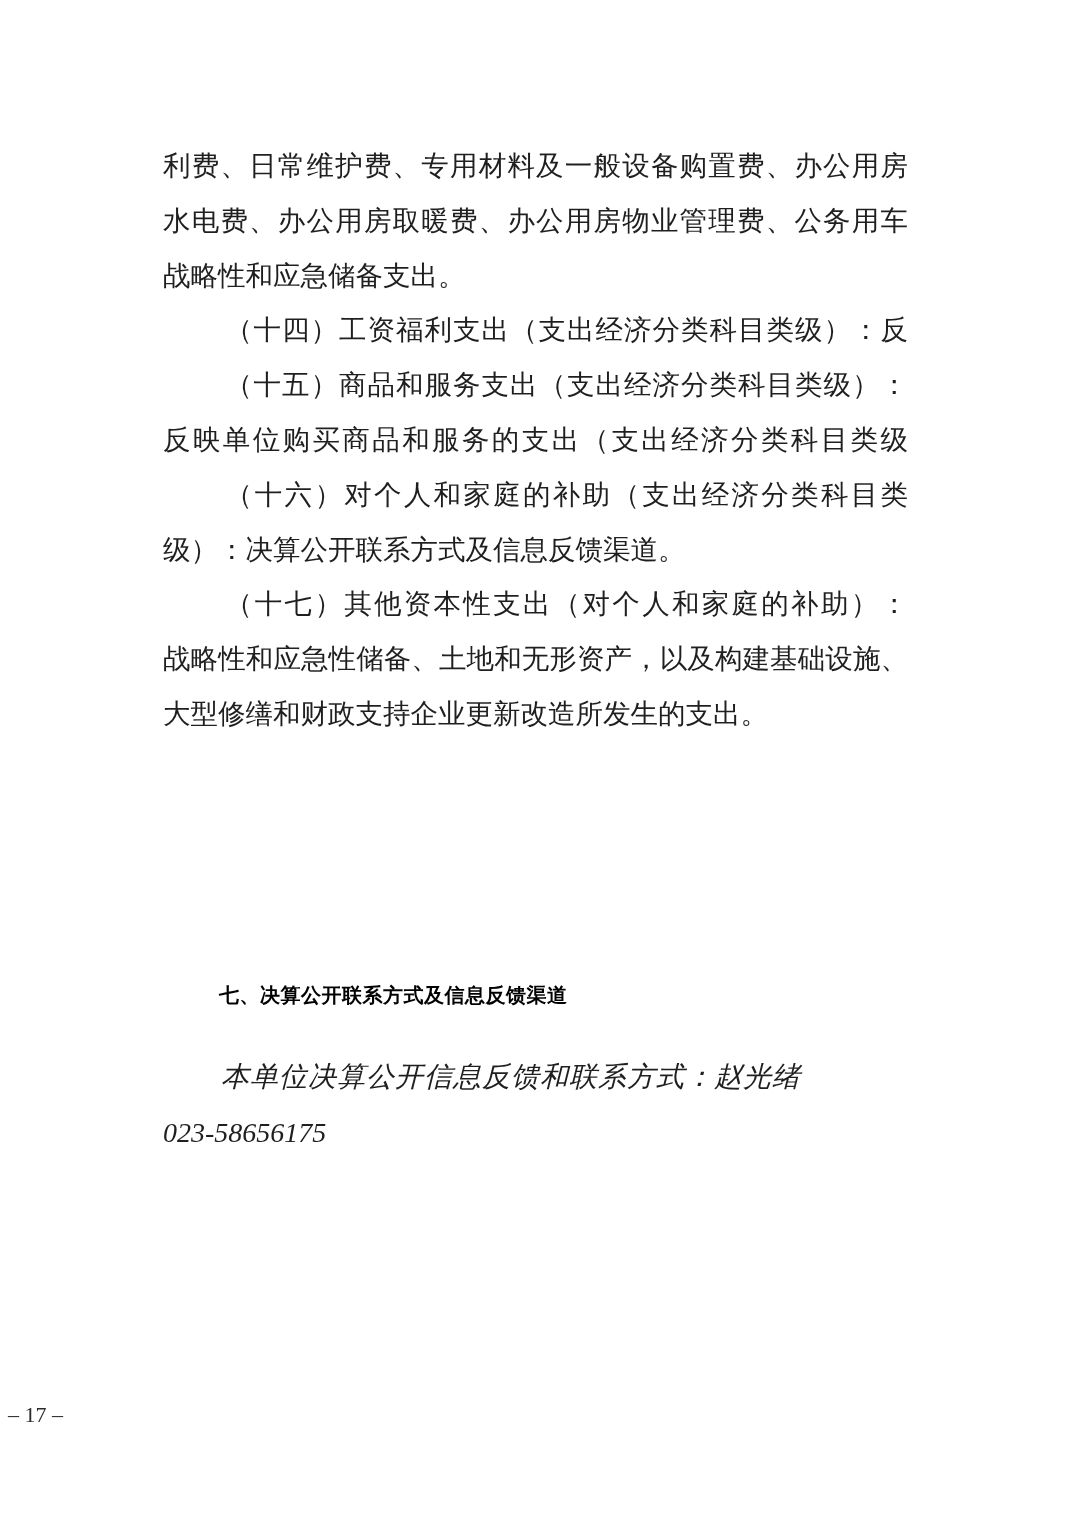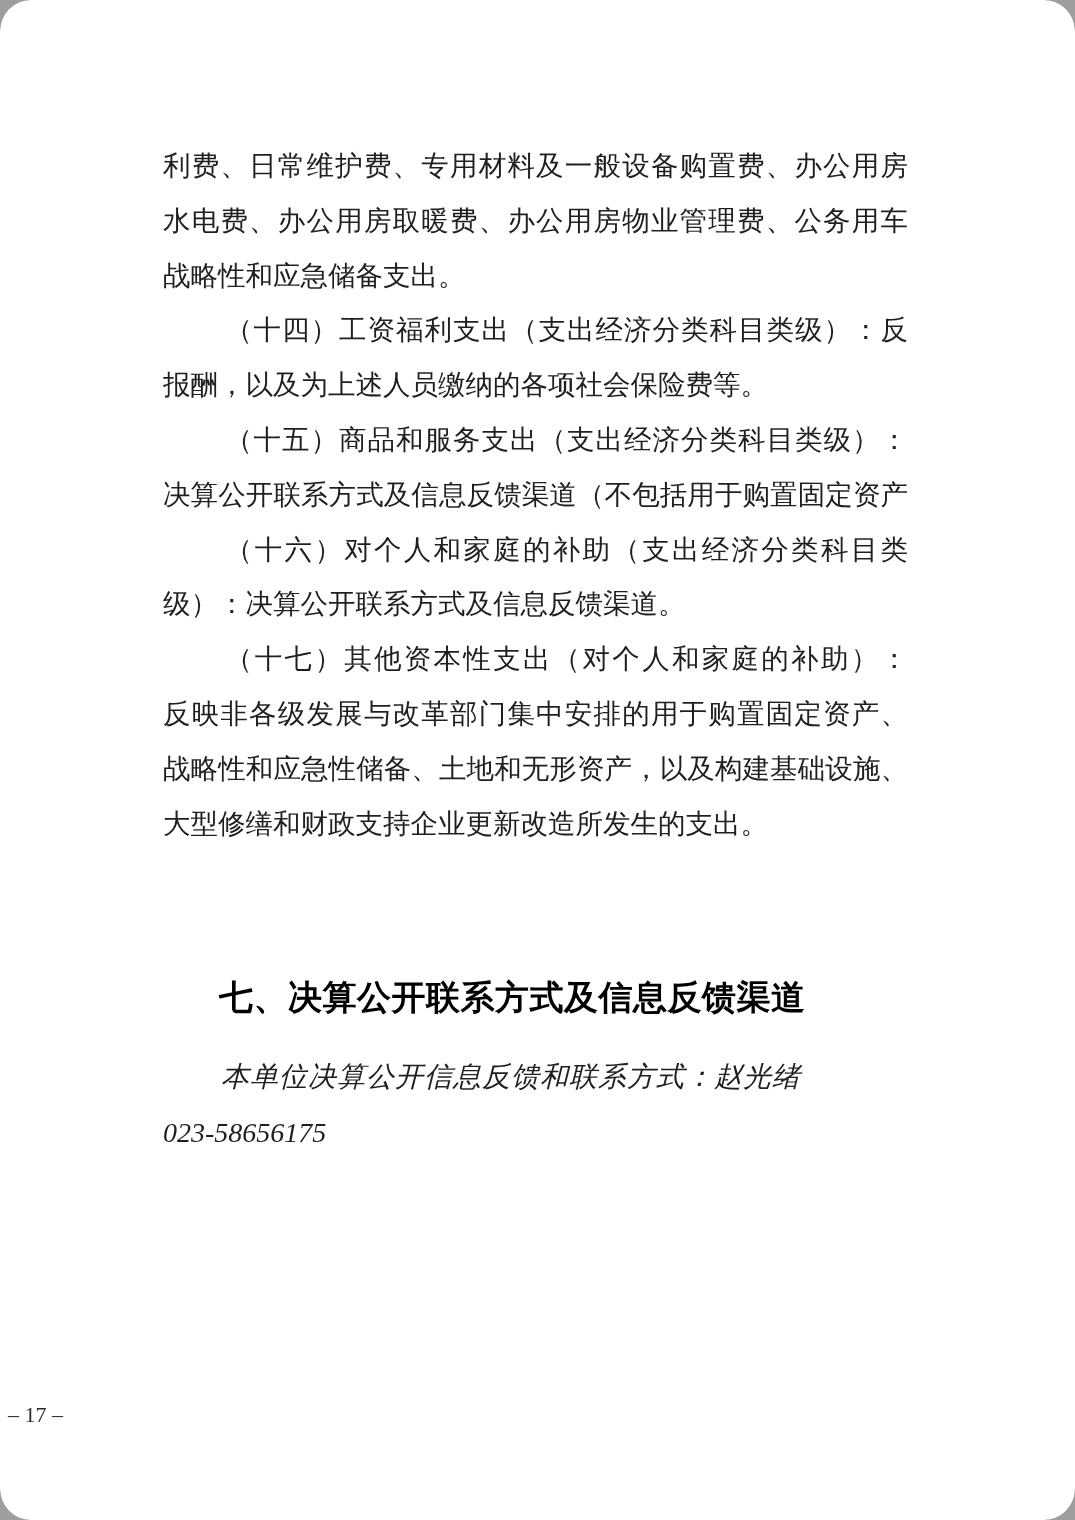--- a/index.html
+++ b/index.html
@@ -1,15 +1,15 @@
 <!DOCTYPE html>
 <html><head>
 <meta charset="utf-8">
 <style>
-  * { margin: 0; padding: 0; box-sizing: border-box; border-radius: 31px; }
+  * { margin: 0; padding: 0; box-sizing: border-box; }
   html, body { background: #9e9e9e; }
   .page {
     position: relative;
     width: 1075px;
     height: 1520px;
     background: #ffffff;
     margin: 0 auto;
     overflow: hidden;
     font-family: "Liberation Serif", "DejaVu Serif", serif;
     color: #1a1a1a;
@@ -33,23 +33,23 @@
     text-align: justify;
     text-align-last: justify;
     text-justify: inter-character;
   }
   .line.ind { text-indent: 62px; }
   .section-heading {
     position: absolute;
     left: 163px;
     top: 975px;
     width: 745px;
-    font-family: Liberation Sans, sans-serif;
+    font-family: Liberation Mono, monospace;
     font-weight: 700;
-    font-size: 34px;
+    font-size: 20px;
     line-height: 44px;
     color: #000000;
     text-indent: 56px;
     letter-spacing: 0.5px;
   }
   .contact-block {
     position: absolute;
     left: 163px;
     top: 1049px;
     width: 745px;
@@ -76,27 +76,25 @@
 </head>
 <body>
 
 <div class="page">
 
   <div class="body-text">
     <div class="line j">利费、日常维护费、专用材料及一般设备购置费、办公用房</div>
     <div class="line j">水电费、办公用房取暖费、办公用房物业管理费、公务用车</div>
     <div class="line">战略性和应急储备支出。</div>
     <div class="line j ind">（十四）工资福利支出（支出经济分类科目类级）：反</div>
-    <div class="line">报酬，以及为上述人员缴纳的各项社会保险费等。</div>
     <div class="line j ind">（十五）商品和服务支出（支出经济分类科目类级）：</div>
-    <div class="line j">决算公开联系方式及信息反馈渠道（不包括用于购置固定资产</div>
+    <div class="line j">反映单位购买商品和服务的支出（支出经济分类科目类级</div>
     <div class="line j ind">（十六）对个人和家庭的补助（支出经济分类科目类</div>
     <div class="line">级）：决算公开联系方式及信息反馈渠道。</div>
     <div class="line j ind">（十七）其他资本性支出（对个人和家庭的补助）：</div>
-    <div class="line j">反映非各级发展与改革部门集中安排的用于购置固定资产、</div>
     <div class="line j">战略性和应急性储备、土地和无形资产，以及构建基础设施、</div>
     <div class="line">大型修缮和财政支持企业更新改造所发生的支出。</div>
   </div>
 
   <div class="section-heading">七、决算公开联系方式及信息反馈渠道</div>
 
   <div class="contact-block">
     <div class="contact-line ind">本单位决算公开信息反馈和联系方式：赵光绪</div>
     <div class="contact-line">023-58656175</div>
   </div>

